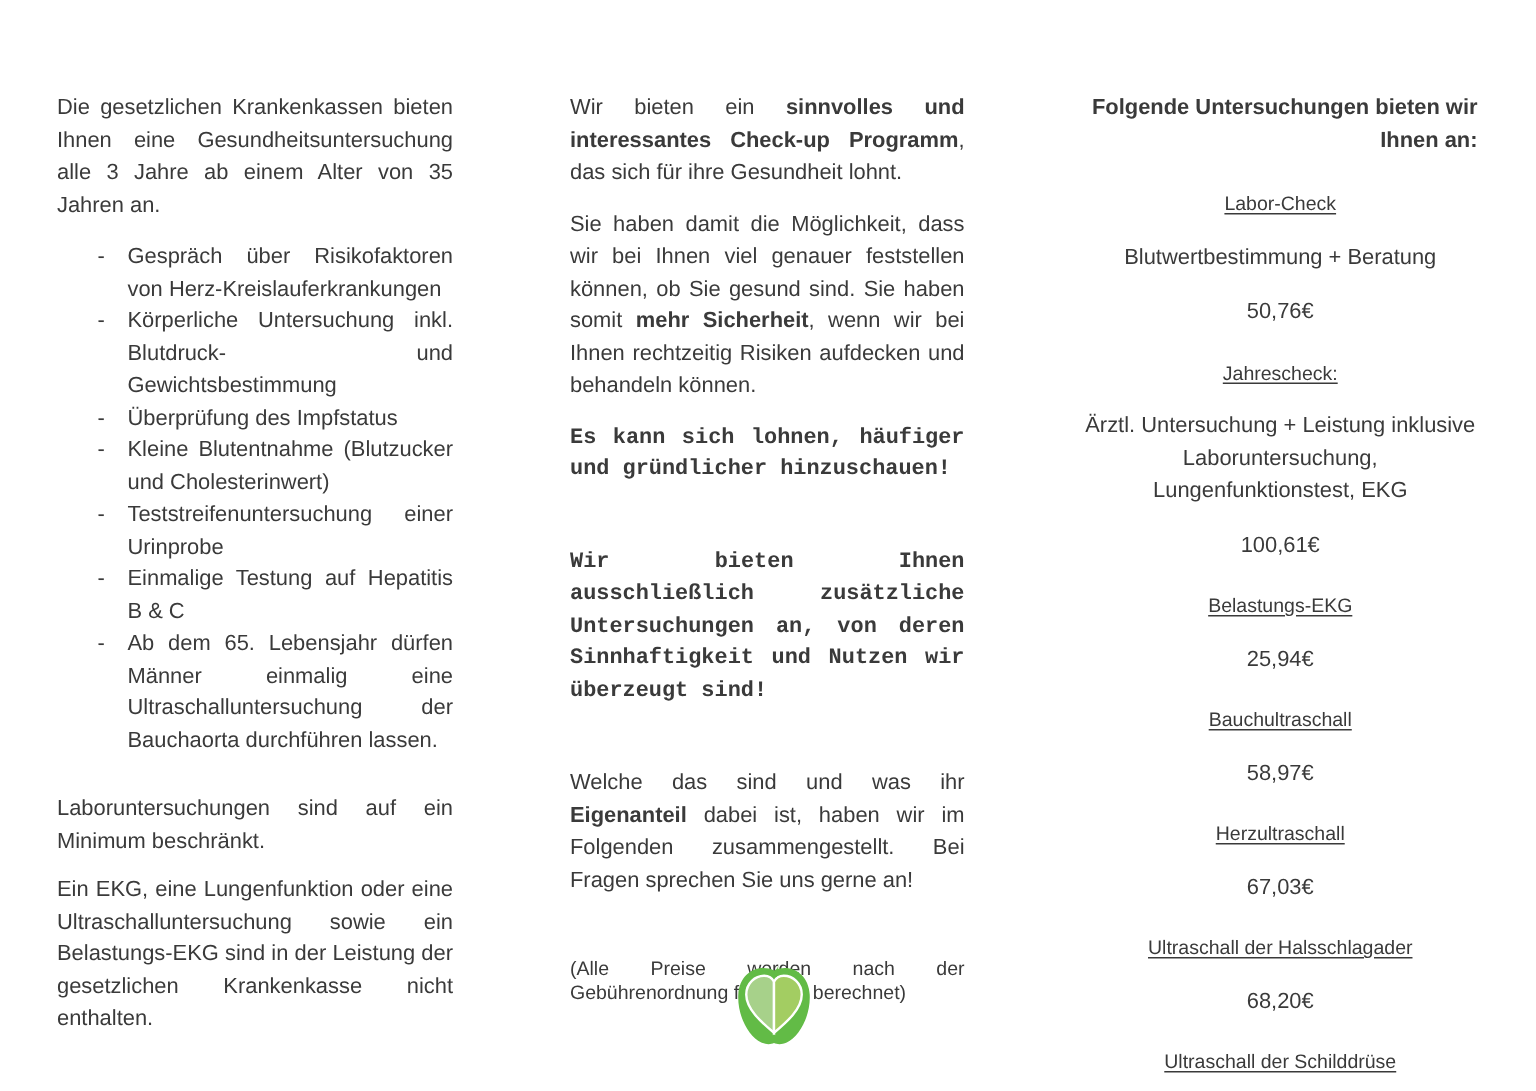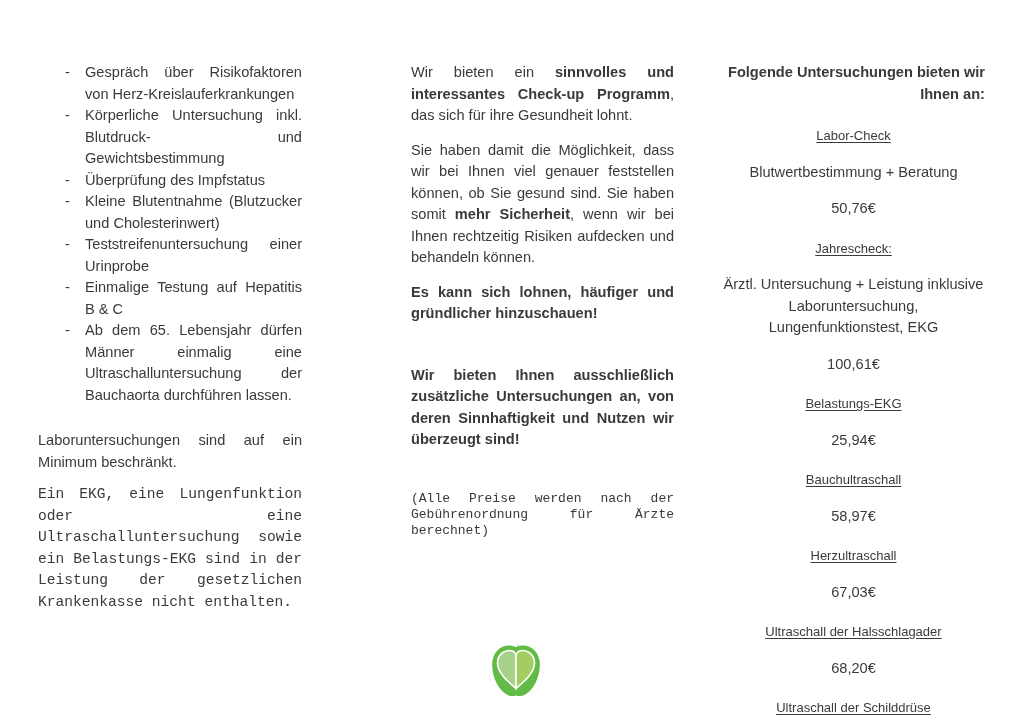--- a/index.html
+++ b/index.html
@@ -21,41 +21,41 @@
     position: absolute;
     inset: 0;
   }
 
   
   .col {
     position: absolute;
     top: 62px;
   }
   .col-1 { left: 38px;  width: 264px; }
-  .col-2 { left: 411px; width: 263px; }
+  .col-2 { left: 380px; width: 263px; }
   .col-3 { left: 722px; width: 263px; }
 
   .col-1, .col-2 {
     text-align: justify;
     text-justify: inter-word;
   }
   .col-3 { text-align: center; }
 
   
   p {
     margin: 0 0 13px 0;
     font-size: 14.6px;
     line-height: 21.5px;
   }
-  p:last-child { margin-bottom: 0; font-family: Liberation Mono, monospace; }
+  p:last-child { margin-bottom: 0; }
   .p-gap-xl { margin-bottom: 40px; }
   .p-gap-sm { margin-bottom: 11px; }
 
   .bold { font-weight: bold; }
-  .strong-par { font-weight: bold; }
+  .strong-par { font-weight: bold; font-family: Liberation Mono, monospace; }
 
   .footnote {
     font-size: 13px;
     line-height: 16px;
     text-align: justify;
   }
 
   
   .dash-list {
     list-style: none;
@@ -114,20 +114,21 @@
     height: 58px;
   }
 </style>
 </head>
 <body>
 
 <div class="page">
 
   <div class="col col-1">
 
+    <p>Die gesetzlichen Krankenkassen bieten Ihnen eine Gesundheitsuntersuchung alle 3 Jahre ab einem Alter von 35 Jahren an.</p>
 
     <ul class="dash-list">
       <li>
         <span class="dash">-</span>
         <span class="txt">Gespräch über Risikofaktoren von Herz-Kreislauferkrankungen</span>
       </li>
       <li>
         <span class="dash">-</span>
         <span class="txt">Körperliche Untersuchung inkl. Blutdruck- und Gewichtsbestimmung</span>
       </li>
@@ -161,20 +162,21 @@
   <div class="col col-2">
 
     <p><span>Wir bieten ein </span><span class="bold">sinnvolles und interessantes Check-up Programm</span><span>, das sich für ihre Gesundheit lohnt.</span></p>
 
     <p><span>Sie haben damit die Möglichkeit, dass wir bei Ihnen viel genauer feststellen können, ob Sie gesund sind. Sie haben somit </span><span class="bold">mehr Sicherheit</span><span>, wenn wir bei Ihnen rechtzeitig Risiken aufdecken und behandeln können.</span></p>
 
     <p class="strong-par p-gap-xl">Es kann sich lohnen, häufiger und gründlicher hinzuschauen!</p>
 
     <p class="strong-par p-gap-xl">Wir bieten Ihnen ausschließlich zusätzliche Untersuchungen an, von deren Sinnhaftigkeit und Nutzen wir überzeugt sind!</p>
 
+    <p class="p-gap-xl"><span>Welche das sind und was ihr </span><span class="bold">Eigenanteil</span><span> dabei ist, haben wir im Folgenden zusammengestellt. Bei Fragen sprechen Sie uns gerne an!</span></p>
 
     <p class="footnote">(Alle Preise werden nach der Gebührenordnung für Ärzte berechnet)</p>
   </div>
 
   <div class="col col-3">
 
     <div class="col-3-title">Folgende Untersuchungen bieten wir Ihnen an:</div>
 
     <div class="svc-head">Labor-Check</div>
     <div class="svc-desc">Blutwertbestimmung + Beratung</div>

